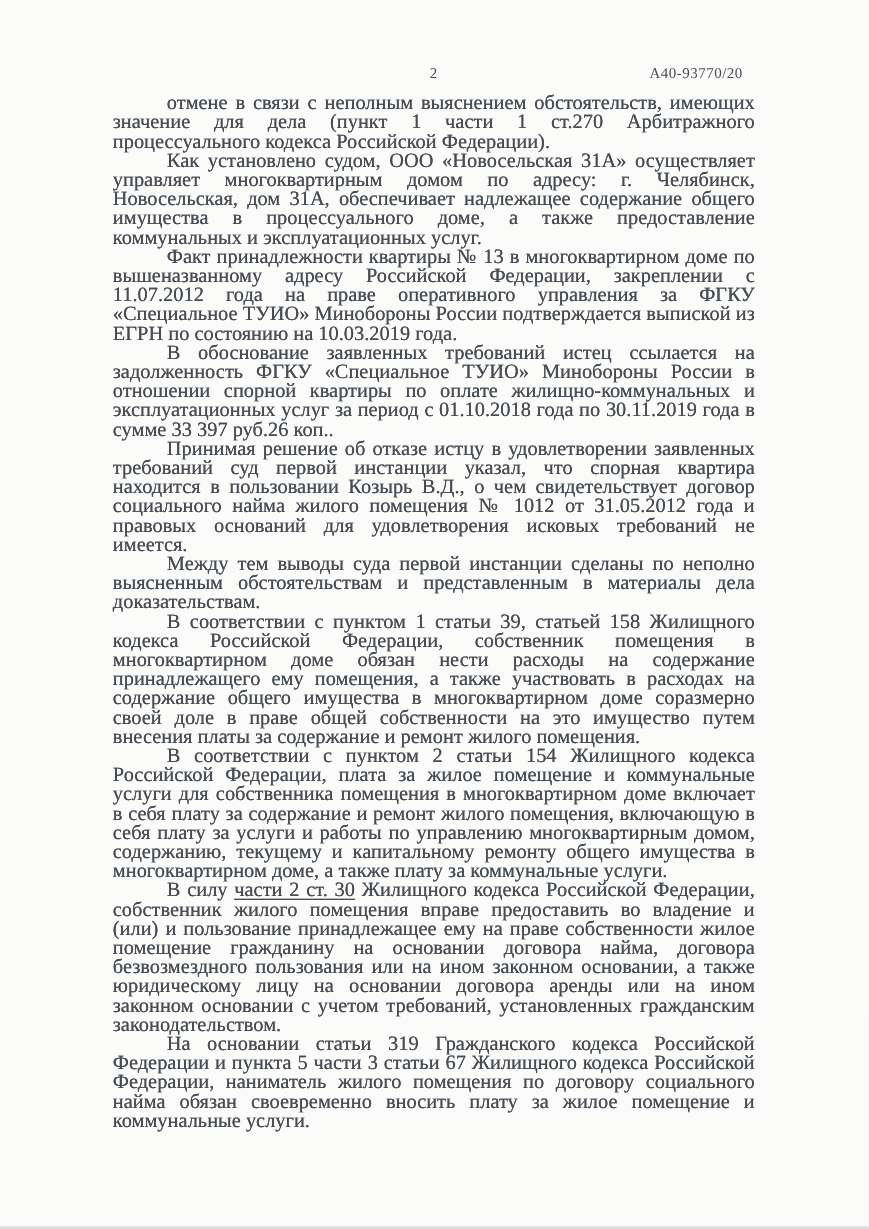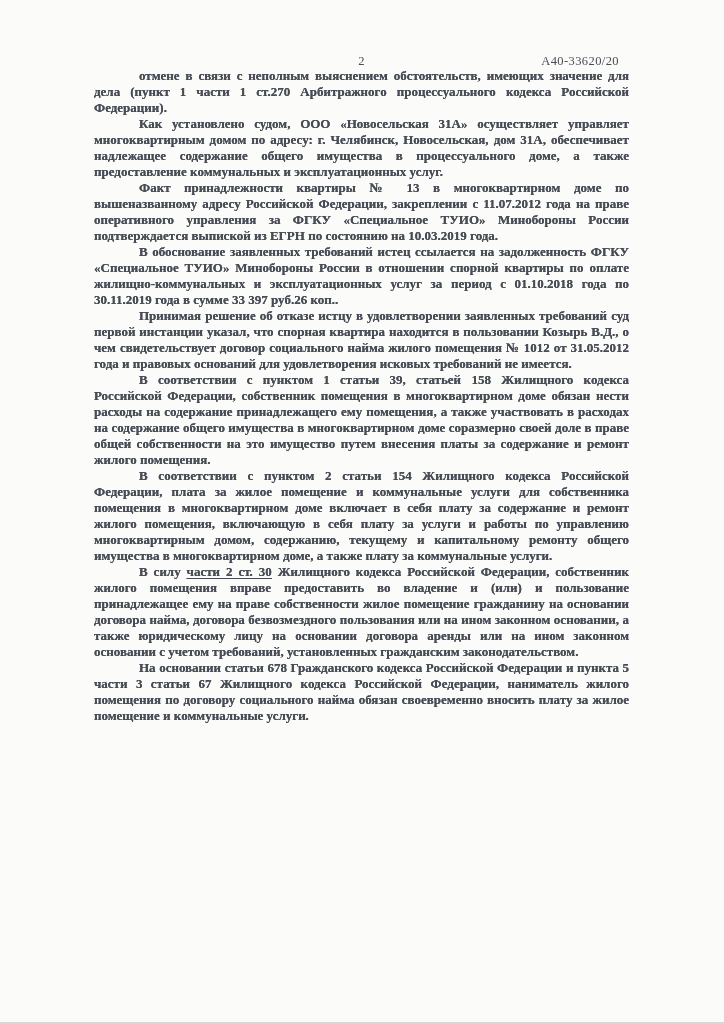--- a/index.html
+++ b/index.html
@@ -47,50 +47,50 @@
   }
   .case-number {
     position: absolute;
     right: 10px;
     top: 0;
     letter-spacing: 0.4px;
     white-space: nowrap;
   }
   .document-body {
     position: absolute;
-    top: 68px;
+    top: 78px;
     left: 94px;
     width: 535px;
-    font-size: 13px;
+    font-size: 17px;
     line-height: 16px;
     text-align: justify;
     text-shadow: 0 0 0.3px currentColor; 
-    font-weight: bold;
   }
   .para {
     margin: 0;
     text-indent: 45px;
   }
   .underlined {
     text-decoration: underline;
     text-underline-offset: 2px;
   }
 </style>
 </head>
 <body>
 
 <div class="scan-page">
   <header class="page-header">
     <span class="page-number">2</span>
-    <span class="case-number">А40-33620/20</span>
+    <span class="case-number">А40-93770/20</span>
   </header>
   <main class="document-body">
       <p class="para"><span>отмене в связи с неполным выяснением обстоятельств, имеющих значение для дела (пункт 1 части 1 ст.270 Арбитражного процессуального кодекса Российской Федерации).</span></p>
       <p class="para"><span>Как установлено судом, ООО «Новосельская 31А» осуществляет управляет многоквартирным домом по адресу: г. Челябинск, Новосельская, дом 31А, обеспечивает надлежащее содержание общего имущества в процессуального доме, а также предоставление коммунальных и эксплуатационных услуг.</span></p>
       <p class="para"><span>Факт принадлежности квартиры № 13 в многоквартирном доме по вышеназванному адресу Российской Федерации, закреплении с 11.07.2012 года на праве оперативного управления за ФГКУ «Специальное ТУИО» Минобороны России подтверждается выпиской из ЕГРН по состоянию на 10.03.2019 года.</span></p>
       <p class="para"><span>В обоснование заявленных требований истец ссылается на задолженность ФГКУ «Специальное ТУИО» Минобороны России в отношении спорной квартиры по оплате жилищно-коммунальных и эксплуатационных услуг за период с 01.10.2018 года по 30.11.2019 года в сумме 33 397 руб.26 коп..</span></p>
       <p class="para"><span>Принимая решение об отказе истцу в удовлетворении заявленных требований суд первой инстанции указал, что спорная квартира находится в пользовании Козырь В.Д., о чем свидетельствует договор социального найма жилого помещения № 1012 от 31.05.2012 года и правовых оснований для удовлетворения исковых требований не имеется.</span></p>
+      <p class="para"><span>Между тем выводы суда первой инстанции сделаны по неполно выясненным обстоятельствам и представленным в материалы дела доказательствам.</span></p>
       <p class="para"><span>В соответствии с пунктом 1 статьи 39, статьей 158 Жилищного кодекса Российской Федерации, собственник помещения в многоквартирном доме обязан нести расходы на содержание принадлежащего ему помещения, а также участвовать в расходах на содержание общего имущества в многоквартирном доме соразмерно своей доле в праве общей собственности на это имущество путем внесения платы за содержание и ремонт жилого помещения.</span></p>
       <p class="para"><span>В соответствии с пунктом 2 статьи 154 Жилищного кодекса Российской Федерации, плата за жилое помещение и коммунальные услуги для собственника помещения в многоквартирном доме включает в себя плату за содержание и ремонт жилого помещения, включающую в себя плату за услуги и работы по управлению многоквартирным домом, содержанию, текущему и капитальному ремонту общего имущества в многоквартирном доме, а также плату за коммунальные услуги.</span></p>
       <p class="para"><span>В силу </span><span class="underlined">части 2 ст. 30</span><span> Жилищного кодекса Российской Федерации, собственник жилого помещения вправе предоставить во владение и (или) и пользование принадлежащее ему на праве собственности жилое помещение гражданину на основании договора найма, договора безвозмездного пользования или на ином законном основании, а также юридическому лицу на основании договора аренды или на ином законном основании с учетом требований, установленных гражданским законодательством.</span></p>
-      <p class="para"><span>На основании статьи 678 Гражданского кодекса Российской Федерации и пункта 5 части 3 статьи 67 Жилищного кодекса Российской Федерации, наниматель жилого помещения по договору социального найма обязан своевременно вносить плату за жилое помещение и коммунальные услуги.</span></p>
+      <p class="para"><span>На основании статьи 319 Гражданского кодекса Российской Федерации и пункта 5 части 3 статьи 67 Жилищного кодекса Российской Федерации, наниматель жилого помещения по договору социального найма обязан своевременно вносить плату за жилое помещение и коммунальные услуги.</span></p>
     </main>
 </div>
 
 </body></html>

